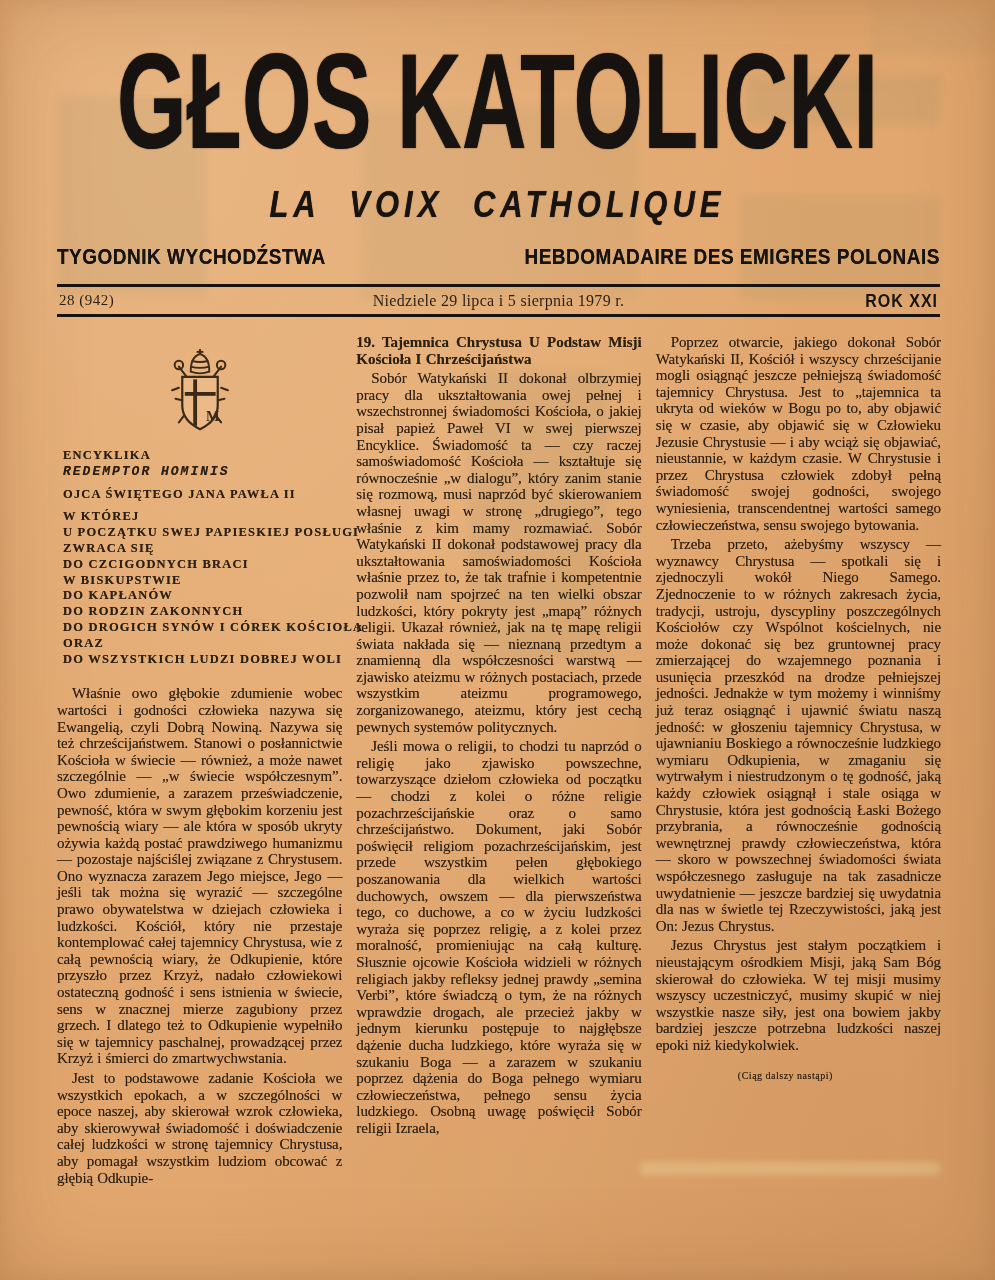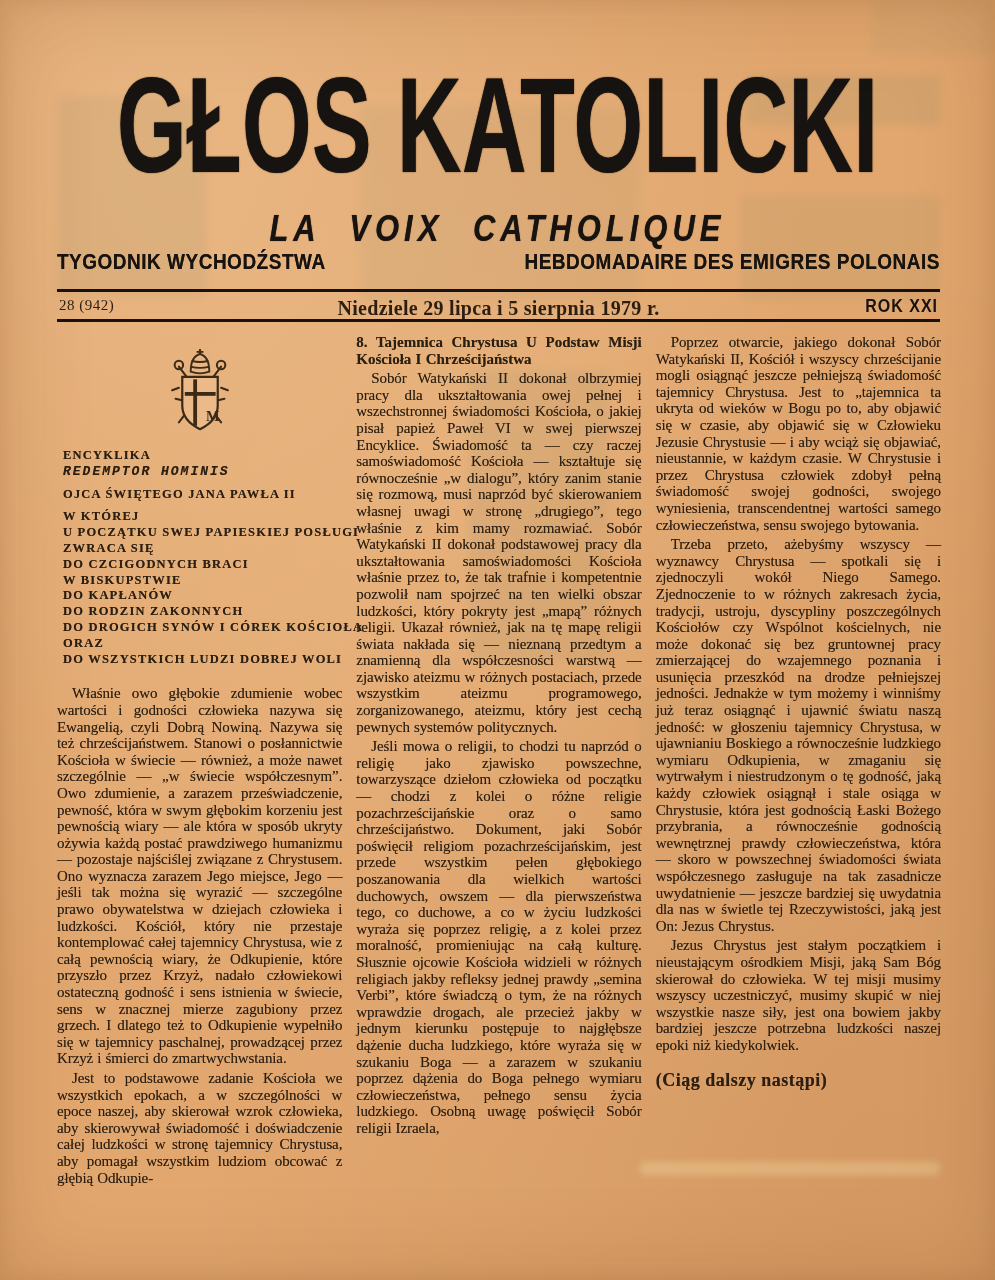--- a/index.html
+++ b/index.html
@@ -21,21 +21,21 @@
       var(--paper);
     font-family:"Liberation Serif","DejaVu Serif",serif;
     color:var(--ink);
   }
   .vignette{position:absolute;inset:0;pointer-events:none;
     box-shadow:inset 0 0 90px rgba(110,55,15,.22), inset 0 0 18px rgba(110,55,15,.10);z-index:5;}
   
   .bleed{position:absolute;filter:blur(4px);background:var(--bleed-green);border-radius:6px;z-index:0;}
   .bleed.light{background:#f3e6ae;filter:blur(3px);}
   
-  .masthead{position:relative;z-index:2;padding-top:58px;text-align:center;}
+  .masthead{position:relative;z-index:2;padding-top:34px;text-align:center;}
   .masthead-title{
     display:inline-block;
     font-family:"Liberation Sans","DejaVu Sans",sans-serif;
     font-weight:bold;font-stretch:condensed;
     font-size:90px;letter-spacing:0px;line-height:1;
     color:var(--headline-ink);
     transform:scaleY(1.5);transform-origin:top center;
     text-shadow:0 0 1px rgba(20,15,10,.85);
     white-space:nowrap;
   }
@@ -45,21 +45,21 @@
     font-family:"Liberation Sans","DejaVu Sans",sans-serif;
     font-weight:bold;font-stretch:condensed;
     font-size:31px;letter-spacing:5px;word-spacing:16px;line-height:1;
     color:var(--headline-ink);
     transform:scaleY(1.18);transform-origin:top center;
     text-shadow:0 0 .8px rgba(20,15,10,.8);
     white-space:nowrap;
   }
   .tagline-row{
     position:relative;z-index:2;
-    margin:13px 55px 0 57px;
+    margin:32px 55px 0 57px;
     display:flex;justify-content:space-between;align-items:center;
   }
   .tagline{
     font-family:"Liberation Sans","DejaVu Sans",sans-serif;
     font-weight:bold;font-stretch:condensed;
     font-size:19px;letter-spacing:.5px;line-height:1;
     color:var(--headline-ink);
     transform:scaleY(1.2);transform-origin:bottom left;
     text-shadow:0 0 .6px rgba(20,15,10,.8);
     white-space:nowrap;
@@ -67,21 +67,21 @@
   .tagline.right{transform-origin:bottom right;}
   
   .rule{position:relative;z-index:2;margin:0 55px 0 57px;height:3px;background:var(--headline-ink);}
   .rule.top{margin-top:16px;}
   .dateline{
     position:relative;z-index:2;
     margin:0 55px 0 57px;padding:5px 2px 4px 2px;
     display:flex;justify-content:space-between;align-items:flex-start;
   }
   .issue-no{font-size:15px;letter-spacing:.5px;}
-  .edition-date{font-size:20px;letter-spacing:.3px;position:absolute;left:50%;transform:translateX(-50%);white-space:nowrap;font-weight:bold;}
+  .edition-date{font-size:16px;letter-spacing:.3px;position:absolute;left:50%;transform:translateX(-50%);white-space:nowrap;}
   .volume{
     font-family:"Liberation Sans","DejaVu Sans",sans-serif;
     font-weight:bold;font-size:16px;letter-spacing:1px;
     transform:scaleY(1.15);transform-origin:center right;
     color:var(--headline-ink);
   }
   
   .columns{
     position:absolute;left:57px;top:334px;width:884px;z-index:2;
     display:grid;grid-template-columns:1fr 1fr 1fr;column-gap:14px;
@@ -102,22 +102,22 @@
   .enc{margin:4px 6px 18px 6px;text-align:left;color:var(--ink);}
   .enc-line{
     font-size:12.5px;font-weight:bold;letter-spacing:1.2px;line-height:15.8px;
     text-shadow:0 0 .5px rgba(43,31,18,.6);
     white-space:nowrap;
   }
   .enc-line.italic{font-style:italic;font-size:13px;letter-spacing:2px;font-family:Liberation Mono, monospace;}
   .enc-line.gap{margin-top:7px;}
   
   .continuation{
-    margin-top:16px;text-align:left;padding-right:26px;
-    font-size:18px;font-weight:bold;letter-spacing:.5px;
+    margin-top:16px;text-align:center;padding-right:26px;
+    font-size:10px;font-weight:normal;letter-spacing:.5px;
     text-shadow:0 0 .5px rgba(43,31,18,.6);
   }
 </style>
 </head>
 <body>
 
 <div class="bleed" style="left:57px;top:96px;width:150px;height:200px;opacity:.10;"></div>
 <div class="bleed" style="left:360px;top:105px;width:280px;height:195px;opacity:.08;"></div>
 <div class="bleed" style="left:745px;top:75px;width:195px;height:50px;opacity:.14;"></div>
 <div class="bleed" style="left:740px;top:195px;width:200px;height:105px;opacity:.10;"></div>
@@ -192,21 +192,21 @@
       <div class="enc-line">DO DROGICH SYNÓW I CÓREK KOŚCIOŁA</div>
       <div class="enc-line">ORAZ</div>
       <div class="enc-line">DO WSZYSTKICH LUDZI DOBREJ WOLI</div>
     </div>
 
     <p>Właśnie owo głębokie zdumienie wobec wartości i godności człowieka nazywa się Ewangelią, czyli Dobrą Nowiną. Nazywa się też chrześcijaństwem. Stanowi o posłannictwie Kościoła w świecie — również, a może nawet szczególnie — „w świecie współczesnym”. Owo zdumienie, a zarazem przeświadczenie, pewność, która w swym głębokim korzeniu jest pewnością wiary — ale która w sposób ukryty ożywia każdą postać prawdziwego humanizmu — pozostaje najściślej związane z Chrystusem. Ono wyznacza zarazem Jego miejsce, Jego — jeśli tak można się wyrazić — szczególne prawo obywatelstwa w dziejach człowieka i ludzkości. Kościół, który nie przestaje kontemplować całej tajemnicy Chrystusa, wie z całą pewnością wiary, że Odkupienie, które przyszło przez Krzyż, nadało człowiekowi ostateczną godność i sens istnienia w świecie, sens w znacznej mierze zagubiony przez grzech. I dlatego też to Odkupienie wypełniło się w tajemnicy paschalnej, prowadzącej przez Krzyż i śmierci do zmartwychwstania.</p>
     <p>Jest to podstawowe zadanie Kościoła we wszystkich epokach, a w szczególności w epoce naszej, aby skierował wzrok człowieka, aby skierowywał świadomość i doświadczenie całej ludzkości w stronę tajemnicy Chrystusa, aby pomagał wszystkim ludziom obcować z głębią Odkupie-</p>
   </div>
 
   <div class="col">
-    <p class="sect">8. Tajemnica Chrystusa U Podstaw Misji Kościoła I Chrześcijaństwa</p>
+    <p class="sect">19. Tajemnica Chrystusa U Podstaw Misji Kościoła I Chrześcijaństwa</p>
     <p>Sobór Watykański II dokonał olbrzymiej pracy dla ukształtowania owej pełnej i wszechstronnej świadomości Kościoła, o jakiej pisał papież Paweł VI w swej pierwszej Encyklice. Świadomość ta — czy raczej samoświadomość Kościoła — kształtuje się równocześnie „w dialogu”, który zanim stanie się rozmową, musi naprzód być skierowaniem własnej uwagi w stronę „drugiego”, tego właśnie z kim mamy rozmawiać. Sobór Watykański II dokonał podstawowej pracy dla ukształtowania samoświadomości Kościoła właśnie przez to, że tak trafnie i kompetentnie pozwolił nam spojrzeć na ten wielki obszar ludzkości, który pokryty jest „mapą” różnych religii. Ukazał również, jak na tę mapę religii świata nakłada się — nieznaną przedtym a znamienną dla współczesności warstwą — zjawisko ateizmu w różnych postaciach, przede wszystkim ateizmu programowego, zorganizowanego, ateizmu, który jest cechą pewnych systemów politycznych.</p>
     <p>Jeśli mowa o religii, to chodzi tu naprzód o religię jako zjawisko powszechne, towarzyszące dziełom człowieka od początku — chodzi z kolei o różne religie pozachrześcijańskie oraz o samo chrześcijaństwo. Dokument, jaki Sobór poświęcił religiom pozachrześcijańskim, jest przede wszystkim pełen głębokiego poszanowania dla wielkich wartości duchowych, owszem — dla pierwszeństwa tego, co duchowe, a co w życiu ludzkości wyraża się poprzez religię, a z kolei przez moralność, promieniując na całą kulturę. Słusznie ojcowie Kościoła widzieli w różnych religiach jakby refleksy jednej prawdy „semina Verbi”, które świadczą o tym, że na różnych wprawdzie drogach, ale przecież jakby w jednym kierunku postępuje to najgłębsze dążenie ducha ludzkiego, które wyraża się w szukaniu Boga — a zarazem w szukaniu poprzez dążenia do Boga pełnego wymiaru człowieczeństwa, pełnego sensu życia ludzkiego. Osobną uwagę poświęcił Sobór religii Izraela,</p>
   </div>
 
   <div class="col">
     <p>Poprzez otwarcie, jakiego dokonał Sobór Watykański II, Kościół i wszyscy chrześcijanie mogli osiągnąć jeszcze pełniejszą świadomość tajemnicy Chrystusa. Jest to „tajemnica ta ukryta od wieków w Bogu po to, aby objawić się w czasie, aby objawić się w Człowieku Jezusie Chrystusie — i aby wciąż się objawiać, nieustannie, w każdym czasie. W Chrystusie i przez Chrystusa człowiek zdobył pełną świadomość swojej godności, swojego wyniesienia, transcendentnej wartości samego człowieczeństwa, sensu swojego bytowania.</p>
     <p>Trzeba przeto, ażebyśmy wszyscy — wyznawcy Chrystusa — spotkali się i zjednoczyli wokół Niego Samego. Zjednoczenie to w różnych zakresach życia, tradycji, ustroju, dyscypliny poszczególnych Kościołów czy Wspólnot kościelnych, nie może dokonać się bez gruntownej pracy zmierzającej do wzajemnego poznania i usunięcia przeszkód na drodze pełniejszej jedności. Jednakże w tym możemy i winniśmy już teraz osiągnąć i ujawnić światu naszą jedność: w głoszeniu tajemnicy Chrystusa, w ujawnianiu Boskiego a równocześnie ludzkiego wymiaru Odkupienia, w zmaganiu się wytrwałym i niestrudzonym o tę godność, jaką każdy człowiek osiągnął i stale osiąga w Chrystusie, która jest godnością Łaski Bożego przybrania, a równocześnie godnością wewnętrznej prawdy człowieczeństwa, która — skoro w powszechnej świadomości świata współczesnego zasługuje na tak zasadnicze uwydatnienie — jeszcze bardziej się uwydatnia dla nas w świetle tej Rzeczywistości, jaką jest On: Jezus Chrystus.</p>
     <p>Jezus Chrystus jest stałym początkiem i nieustającym ośrodkiem Misji, jaką Sam Bóg skierował do człowieka. W tej misji musimy wszyscy uczestniczyć, musimy skupić w niej wszystkie nasze siły, jest ona bowiem jakby bardziej jeszcze potrzebna ludzkości naszej epoki niż kiedykolwiek.</p>
     <div class="continuation">(Ciąg dalszy nastąpi)</div>
   </div>

